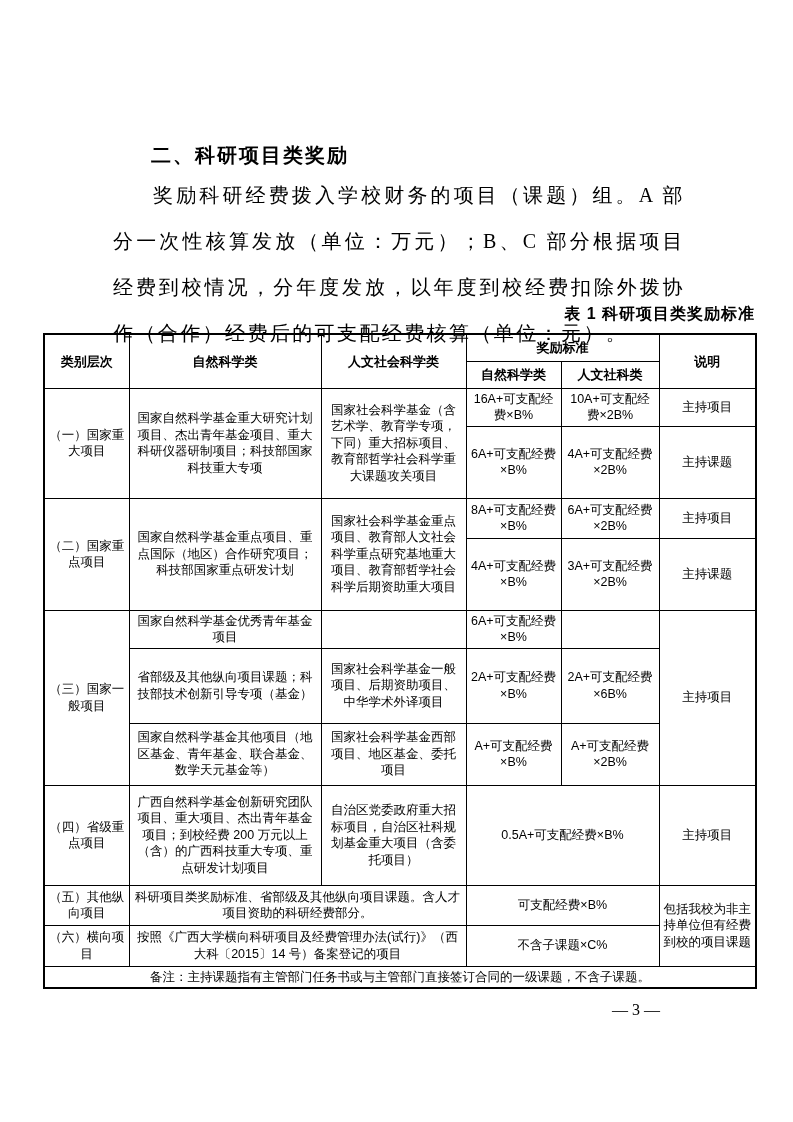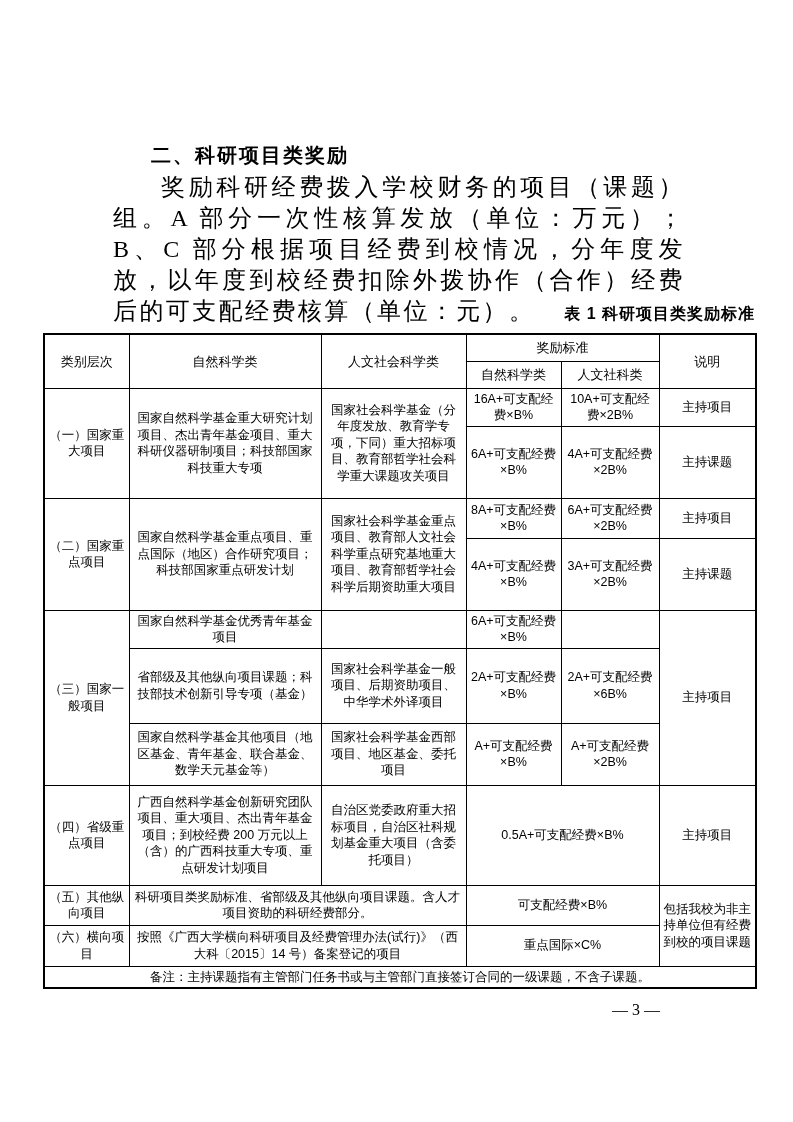--- a/index.html
+++ b/index.html
@@ -8,41 +8,41 @@
     width:793px; height:1122px; position:relative;
     font-family:"Liberation Sans", sans-serif; color:#000;
   }
   .section-heading {
     position:absolute; left:151px; top:142px;
     font-size:20px; font-weight:bold; letter-spacing:2px;
     font-family:Liberation Mono, monospace;
   }
   .intro-paragraph {
     position:absolute; left:113px; top:172px; width:572px;
-    font-size:24px; line-height:31px; letter-spacing:2.4px;
+    font-size:20px; line-height:46px; letter-spacing:2.4px;
     text-indent:2em; text-align:justify;
     font-family:"Liberation Serif", serif;
   }
   .table-title {
     position:absolute; left:43px; top:304px; width:712px;
     text-align:right; font-size:16px; font-weight:bold;
     letter-spacing:1px;
     font-family:"Liberation Sans", sans-serif;
   }
   table.awards {
     position:absolute; left:43px; top:333px; width:712px;
     border-collapse:collapse; table-layout:fixed;
     border:2px solid #000;
     font-size:12.5px; font-family:"Liberation Sans", sans-serif;
   }
   table.awards th, table.awards td {
     border:1px solid #000; text-align:center; vertical-align:middle;
     padding:2px 4px; line-height:1.32; overflow:hidden;
   }
-  table.awards th { font-weight:normal; font-size:13px; }
+  table.awards th { font-weight:bold; font-size:13px; }
   td.cat { padding:2px 11px; line-height:1.5; }
   td.list { text-align:left; padding:2px 5px; line-height:1.5; }
   td.std { line-height:1.35; }
   td.remark-cell { text-align:left; padding:2px 6px; font-size:12.5px; }
   .page-number {
     position:absolute; left:598px; top:1001px; width:76px;
     text-align:center; font-size:16px;
     font-family:"Liberation Serif", serif;
   }
 </style>
@@ -74,21 +74,21 @@
     <th rowspan="2">说明</th>
   </tr>
   <tr style="height:27px">
     <th>自然科学类</th>
     <th>人文社科类</th>
   </tr>
 
   <tr style="height:35px">
     <td class="cat" rowspan="2">（一）国家重大项目</td>
     <td class="list" rowspan="2">国家自然科学基金重大研究计划项目、杰出青年基金项目、重大科研仪器研制项目；科技部国家科技重大专项</td>
-    <td class="list" rowspan="2">国家社会科学基金（分年度发放、教育学专项，下同）重大招标项目、教育部哲学社会科学重大课题攻关项目</td>
+    <td class="list" rowspan="2">国家社会科学基金（含艺术学、教育学专项，下同）重大招标项目、教育部哲学社会科学重大课题攻关项目</td>
     <td class="std">16A+可支配经费×B%</td>
     <td class="std">10A+可支配经费×2B%</td>
     <td>主持项目</td>
   </tr>
   <tr style="height:72px">
     <td class="std">6A+可支配经费×B%</td>
     <td class="std">4A+可支配经费×2B%</td>
     <td>主持课题</td>
   </tr>
 
@@ -138,21 +138,21 @@
   <tr style="height:40px">
     <td class="cat">（五）其他纵向项目</td>
     <td class="list" colspan="2">科研项目类奖励标准、省部级及其他纵向项目课题。含人才项目资助的科研经费部分。</td>
     <td class="std" colspan="2">可支配经费×B%</td>
     <td class="list" rowspan="2">包括我校为非主持单位但有经费到校的项目课题</td>
   </tr>
 
   <tr style="height:41px">
     <td class="cat">（六）横向项目</td>
     <td class="list" colspan="2">按照《广西大学横向科研项目及经费管理办法(试行)》（西大科〔2015〕14 号）备案登记的项目</td>
-    <td class="std" colspan="2">重点国际×C%</td>
+    <td class="std" colspan="2">不含子课题×C%</td>
   </tr>
 
   <tr style="height:16px">
     <td class="remark-cell" colspan="6">备注：主持课题指有主管部门任务书或与主管部门直接签订合同的一级课题，不含子课题。</td>
   </tr>
 </tbody>
   </table>
 
 <div class="page-number">— 3 —</div>
 

